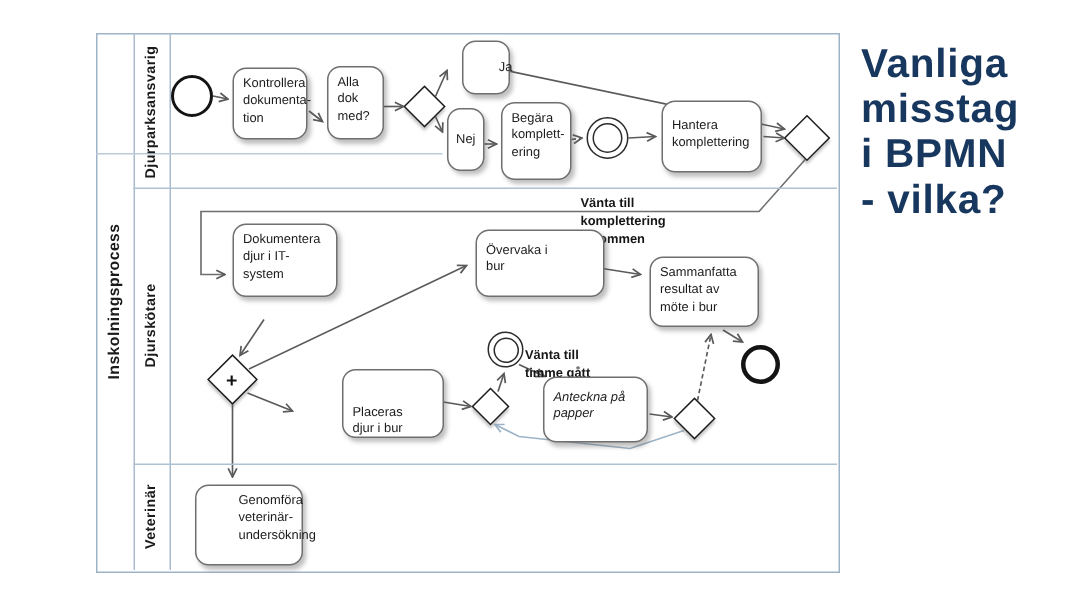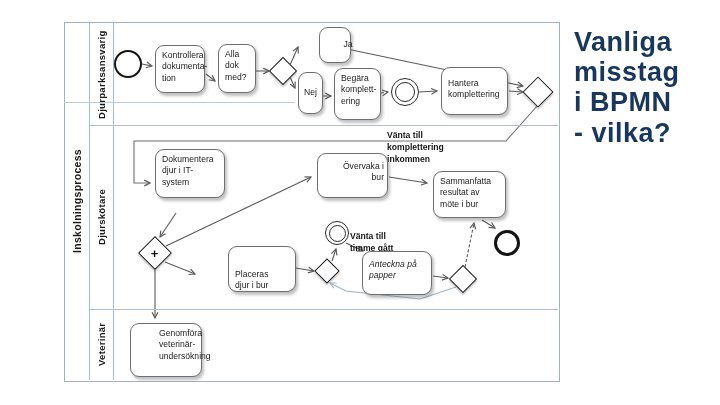--- a/index.html
+++ b/index.html
@@ -93,21 +93,21 @@
   <div class="vlabel lane-label" style="left:89px;top:309px;width:24px;height:71px;">Veterinär</div>
 
   <div class="evt evt-start" style="left:114px;top:50px;width:28px;height:28px;"></div>
   <div class="task" style="left:155px;top:45px;width:50px;height:48px;">Kontrollera
 dokumenta-
 tion</div>
   <div class="task" style="left:218px;top:44px;width:38px;height:49px;">Alla
 dok
 med?</div>
   <div class="gw" style="left:273px;top:61px;width:20px;height:20px;"></div>
-  <div class="task center" style="left:319px;top:27px;width:27px;height:36px;padding-left:28px;">Ja</div>
+  <div class="task center" style="left:308px;top:27px;width:27px;height:36px;padding-left:28px;">Ja</div>
   <div class="task center" style="left:298px;top:72px;width:25px;height:42px;text-align:right;">Nej</div>
   <div class="task" style="left:334px;top:68px;width:47px;height:52px;">Begära
 komplett-
 ering</div>
   <div class="evt evt-inter-outer" style="left:391px;top:78px;width:28px;height:28px;">
     <div class="evt-inter-inner" style="width:18px;height:18px;"></div>
   </div>
   <div class="flabel" style="left:387px;top:108px;width:76px;">Vänta till
 komplettering
 inkommen</div>
@@ -116,21 +116,21 @@
   <div class="gw" style="left:527px;top:81px;width:22px;height:22px;"></div>
 
   <div class="task" style="left:155px;top:149px;width:70px;height:49px;">Dokumentera
 djur i IT-
 system</div>
   <div class="gw" style="left:143px;top:241px;width:24px;height:24px;">
     <span class="plus">+</span>
   </div>
   <div class="task" style="left:200px;top:246px;width:68px;height:46px;padding-top:22px;margin-left:28px;">Placeras
 djur i bur</div>
-  <div class="task" style="left:317px;top:153px;width:71px;height:45px;padding-top:7px;text-align:right;">Övervaka i
+  <div class="task" style="left:317px;top:153px;width:86px;height:45px;padding-top:7px;">Övervaka i
 bur</div>
   <div class="evt evt-inter-outer" style="left:325px;top:221px;width:24px;height:24px;">
     <div class="evt-inter-inner" style="width:15px;height:15px;"></div>
   </div>
   <div class="flabel" style="left:350px;top:209px;width:62px;">Vänta till
 timme gått</div>
   <div class="gw" style="left:318px;top:262px;width:18px;height:18px;"></div>
   <div class="task" style="left:362px;top:251px;width:70px;height:44px;padding-top:7px;font-style:italic;">Anteckna på
 papper</div>
   <div class="gw" style="left:453px;top:269px;width:20px;height:20px;"></div>

